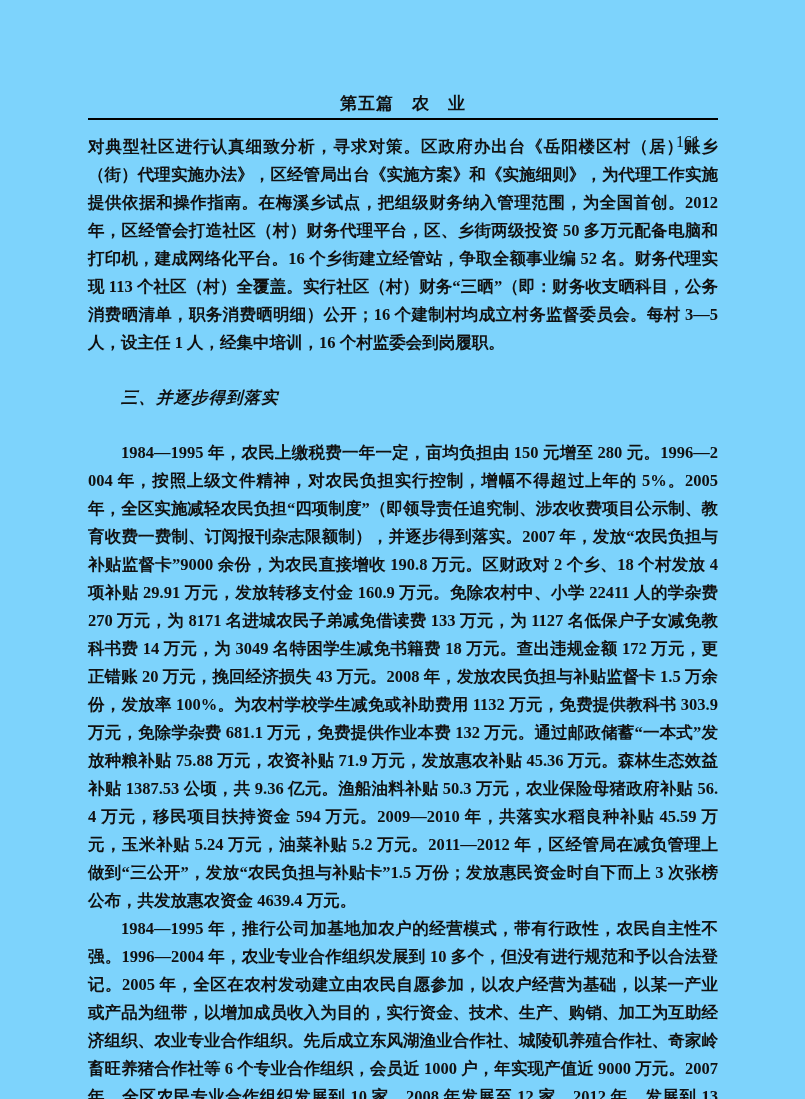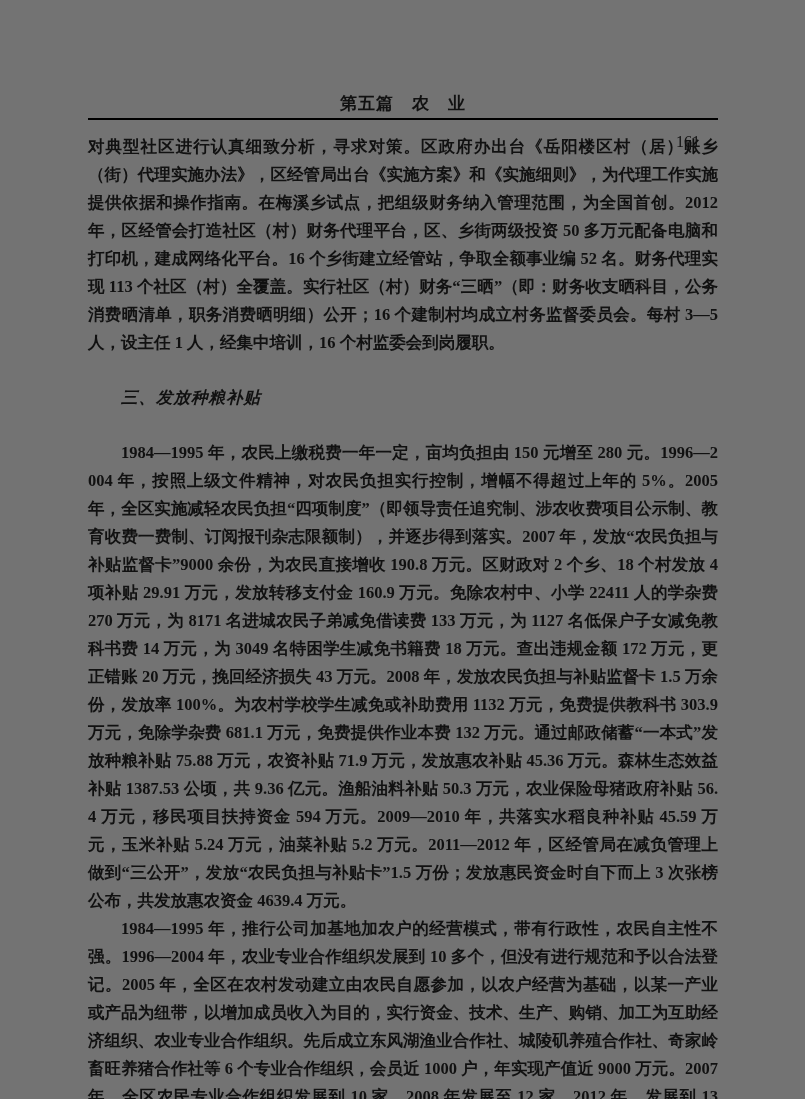--- a/index.html
+++ b/index.html
@@ -5,21 +5,21 @@
   html, body {
     margin: 0;
     padding: 0;
     background: #ffffff;
   }
   .page {
     position: relative;
     width: 805px;
     height: 1099px;
     margin: 0 auto;
-    background: #737373;
+    background: #7dd3fc;
     color: #1a1a1a;
     font-family: "Liberation Serif", "DejaVu Serif", serif;
     overflow: hidden;
     box-sizing: border-box;
   }
   .page-header {
     position: absolute;
     top: 92px;
     left: 88px;
     width: 630px;
@@ -90,21 +90,21 @@
     <div class="header-title">第五篇　农　业</div>
     <div class="header-page-number">161</div>
   </header>
 
   <div class="header-rule"></div>
 
   <main class="page-body">
 
     <p class="body-para no-indent">对典型社区进行认真细致分析，寻求对策。区政府办出台《岳阳楼区村（居）账乡（街）代理实施办法》，区经管局出台《实施方案》和《实施细则》，为代理工作实施提供依据和操作指南。在梅溪乡试点，把组级财务纳入管理范围，为全国首创。2012 年，区经管会打造社区（村）财务代理平台，区、乡街两级投资 50 多万元配备电脑和打印机，建成网络化平台。16 个乡街建立经管站，争取全额事业编 52 名。财务代理实现 113 个社区（村）全覆盖。实行社区（村）财务“三晒”（即：财务收支晒科目，公务消费晒清单，职务消费晒明细）公开；16 个建制村均成立村务监督委员会。每村 3—5 人，设主任 1 人，经集中培训，16 个村监委会到岗履职。</p>
 
-    <h3 class="section-heading">三、发放种粮补贴</h3>
+    <h3 class="section-heading">三、并逐步得到落实</h3>
 
     <p class="body-para">1984—1995 年，农民上缴税费一年一定，亩均负担由 150 元增至 280 元。1996—2004 年，按照上级文件精神，对农民负担实行控制，增幅不得超过上年的 5%。2005 年，全区实施减轻农民负担“四项制度”（即领导责任追究制、涉农收费项目公示制、教育收费一费制、订阅报刊杂志限额制），并逐步得到落实。2007 年，发放“农民负担与补贴监督卡”9000 余份，为农民直接增收 190.8 万元。区财政对 2 个乡、18 个村发放 4 项补贴 29.91 万元，发放转移支付金 160.9 万元。免除农村中、小学 22411 人的学杂费 270 万元，为 8171 名进城农民子弟减免借读费 133 万元，为 1127 名低保户子女减免教科书费 14 万元，为 3049 名特困学生减免书籍费 18 万元。查出违规金额 172 万元，更正错账 20 万元，挽回经济损失 43 万元。2008 年，发放农民负担与补贴监督卡 1.5 万余份，发放率 100%。为农村学校学生减免或补助费用 1132 万元，免费提供教科书 303.9 万元，免除学杂费 681.1 万元，免费提供作业本费 132 万元。通过邮政储蓄“一本式”发放种粮补贴 75.88 万元，农资补贴 71.9 万元，发放惠农补贴 45.36 万元。森林生态效益补贴 1387.53 公顷，共 9.36 亿元。渔船油料补贴 50.3 万元，农业保险母猪政府补贴 56.4 万元，移民项目扶持资金 594 万元。2009—2010 年，共落实水稻良种补贴 45.59 万元，玉米补贴 5.24 万元，油菜补贴 5.2 万元。2011—2012 年，区经管局在减负管理上做到“三公开”，发放“农民负担与补贴卡”1.5 万份；发放惠民资金时自下而上 3 次张榜公布，共发放惠农资金 4639.4 万元。</p>
 
 
     <p class="body-para">1984—1995 年，推行公司加基地加农户的经营模式，带有行政性，农民自主性不强。1996—2004 年，农业专业合作组织发展到 10 多个，但没有进行规范和予以合法登记。2005 年，全区在农村发动建立由农民自愿参加，以农户经营为基础，以某一产业或产品为纽带，以增加成员收入为目的，实行资金、技术、生产、购销、加工为互助经济组织、农业专业合作组织。先后成立东风湖渔业合作社、城陵矶养殖合作社、奇家岭畜旺养猪合作社等 6 个专业合作组织，会员近 1000 户，年实现产值近 9000 万元。2007 年，全区农民专业合作组织发展到 10 家。2008 年发展至 12 家。2012 年，发展到 13 家，有成员 2700 多人，年实现产值近 2.8 亿元，桑海蚕丝合作社等 3 家为省级示范合作社，建中油茶合作社得到中央财政支持。</p>
 
   </main>
 
 </div>
 

